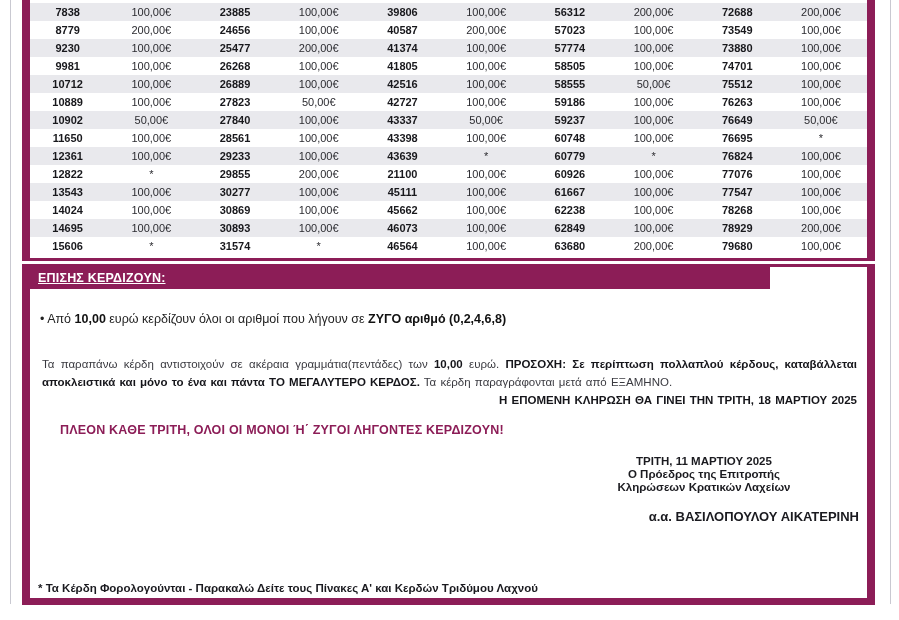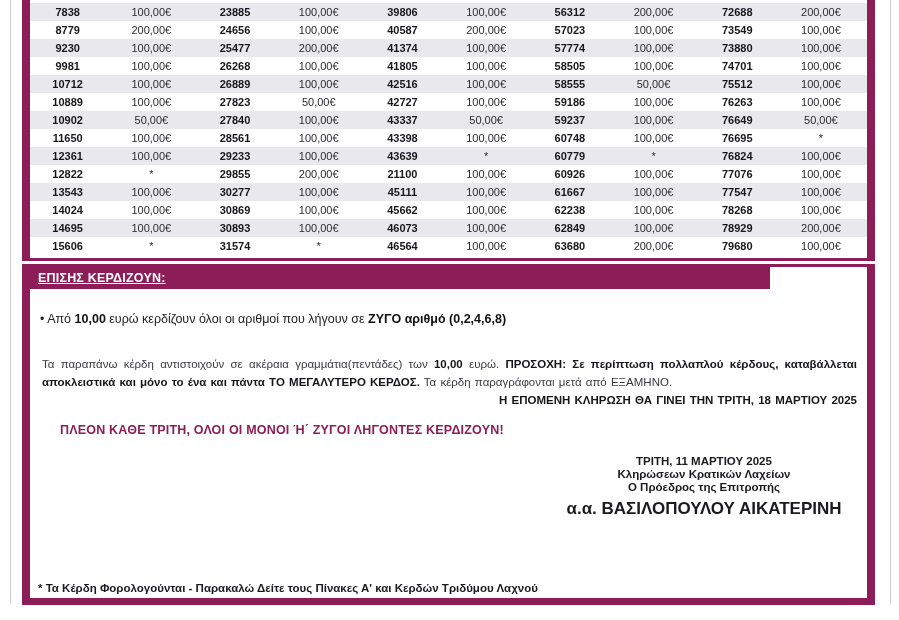--- a/index.html
+++ b/index.html
@@ -35,21 +35,21 @@
   .bullet-line b { color:#111; }
   .terms { position:absolute; left:12px; right:10px; top:88px; text-align:justify;
            font-size:11.5px; line-height:18px; color:#3a3a40; word-spacing:1px; }
   .terms b { color:#15151a; }
   .next-draw { display:block; text-align:right; font-weight:bold; color:#15151a; }
   .promo { position:absolute; left:10px; top:156px; font-size:12.5px;
            font-weight:bold; color:var(--accent); letter-spacing:.2px;padding-left:20px; }
   .signature { position:absolute; right:8px; top:188px; width:310px;
                text-align:center; font-weight:bold; color:#1a1a1f;
                font-size:11.5px; line-height:13px; }
-  .signature .sig-name { margin-top:8px; font-size:17px; }
+  .signature .sig-name { margin-top:16px; font-size:13px;text-align:right; }
   .footnote { position:absolute; left:8px; bottom:4px; font-weight:bold;
               font-size:11.5px; color:#1a1a1f; }
 </style>
 </head>
 <body>
 
 <div class="page-edges"></div>
 
 <div class="table-box">
   <div class="rows-wrap" id="table-rows">
@@ -369,19 +369,19 @@
   <div class="section-bar">ΕΠΙΣΗΣ ΚΕΡΔΙΖΟΥΝ:</div>
 
   <div class="bullet-line"><span>• Από </span><b>10,00</b><span> ευρώ κερδίζουν όλοι οι αριθμοί που λήγουν σε </span><b>ΖΥΓΟ αριθμό (0,2,4,6,8)</b></div>
 
   <div class="terms"><span>Τα παραπάνω κέρδη αντιστοιχούν σε ακέραια γραμμάτια(πεντάδες) των </span><b>10,00</b><span> ευρώ. </span><b>ΠΡΟΣΟΧΗ: Σε περίπτωση πολλαπλού κέρδους, καταβάλλεται αποκλειστικά και μόνο το ένα και πάντα ΤΟ ΜΕΓΑΛΥΤΕΡΟ ΚΕΡΔΟΣ.</b><span> Τα κέρδη παραγράφονται μετά από ΕΞΑΜΗΝΟ.</span><span class="next-draw">Η ΕΠΟΜΕΝΗ ΚΛΗΡΩΣΗ ΘΑ ΓΙΝΕΙ ΤΗΝ ΤΡΙΤΗ, 18 ΜΑΡΤΙΟΥ 2025</span></div>
 
   <div class="promo">ΠΛΕΟΝ ΚΑΘΕ ΤΡΙΤΗ, ΟΛΟΙ ΟΙ ΜΟΝΟΙ Ή΄ ΖΥΓΟΙ ΛΗΓΟΝΤΕΣ ΚΕΡΔΙΖΟΥΝ!</div>
 
   <div class="signature">
     <div>ΤΡΙΤΗ, 11 ΜΑΡΤΙΟΥ 2025</div>
+    <div>Ο Πρόεδρος της Επιτροπής</div>
     <div>Κληρώσεων Κρατικών Λαχείων</div>
-    <div>Ο Πρόεδρος της Επιτροπής</div>
     <div class="sig-name">α.α. ΒΑΣΙΛΟΠΟΥΛΟΥ ΑΙΚΑΤΕΡΙΝΗ</div>
   </div>
 
   <div class="footnote">* Τα Κέρδη Φορολογούνται - Παρακαλώ Δείτε τους Πίνακες Α' και  Κερδών  Τριδύμου  Λαχνού</div>
 </div>
 
 </body></html>

